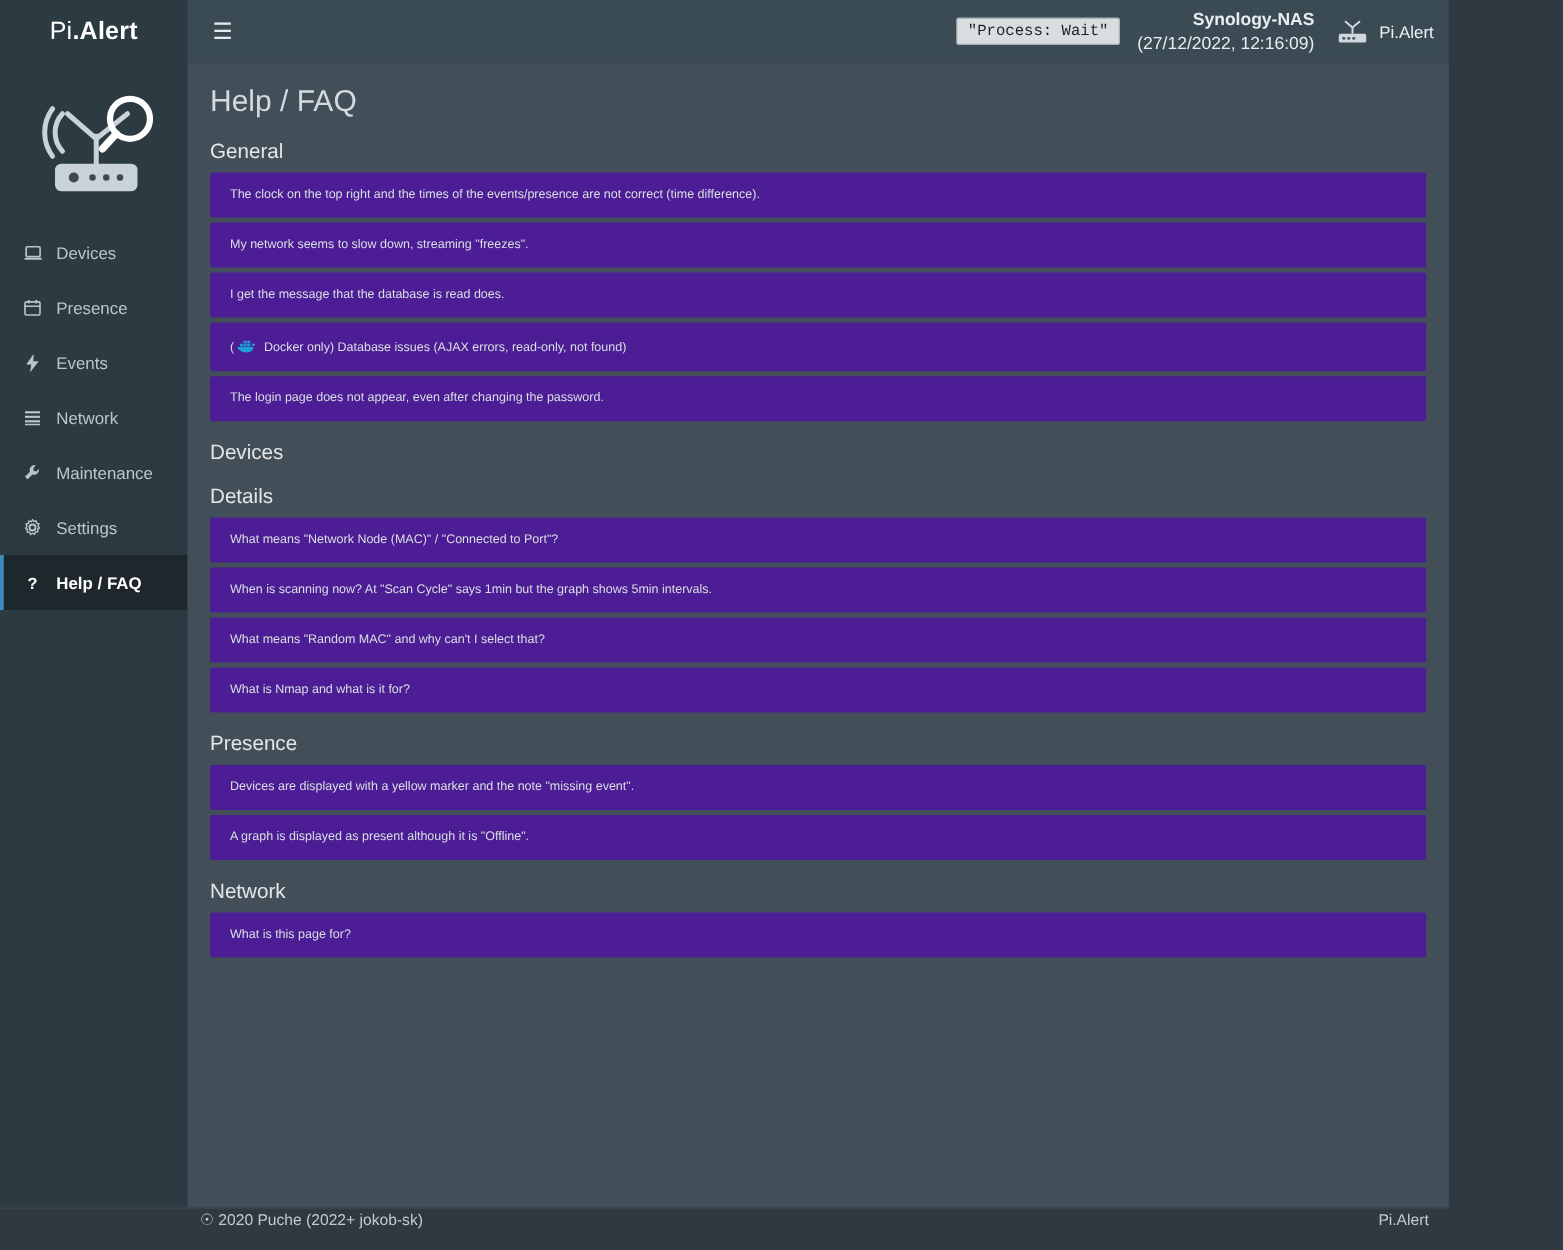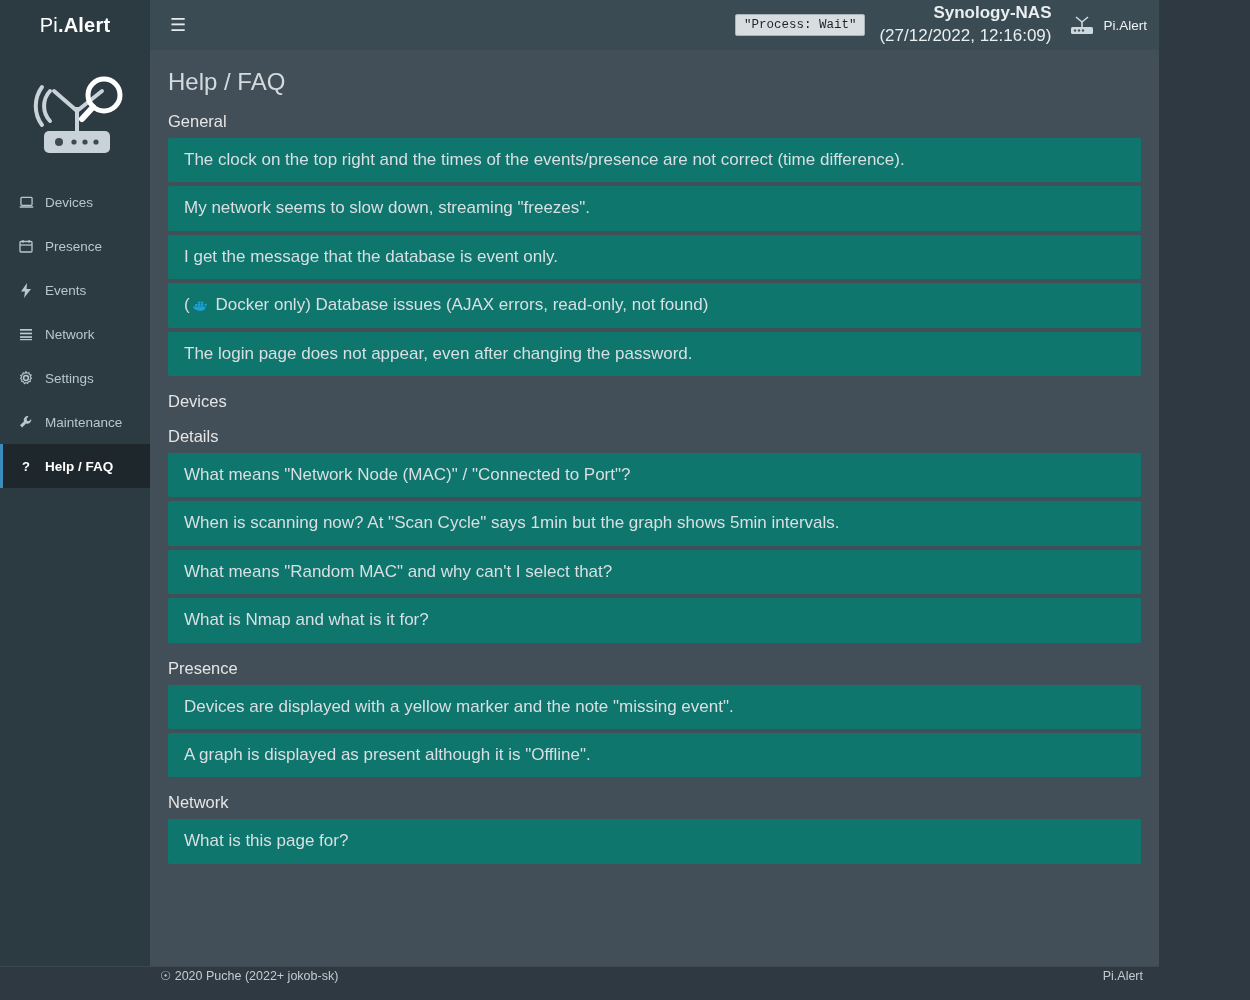--- a/index.html
+++ b/index.html
@@ -38,21 +38,21 @@
   .topnav-right { margin-left: auto; display: flex; align-items: center; gap: 14px; }
   .proc-badge {
     background: #d8dde0; color: #1c2428;
     font-family: "Liberation Mono", monospace;
     font-size: 12.5px;
     padding: 3px 8px;
     border: 1px solid #a9b2b7;
     border-radius: 2px;
     white-space: nowrap;
   }
-  .hostblock { text-align: right; font-size: 17px; line-height: 1.35; color: #e9eef0; }
+  .hostblock { text-align: right; font-size: 14px; line-height: 1.35; color: #e9eef0; }
   .hostblock .host { font-weight: 700; }
   .hostblock .date { font-weight: 400; }
   .user-area { display: flex; align-items: center; gap: 8px; padding-left: 4px; }
   .user-name { font-size: 13.5px; color: #eef2f4; }
   .user-ico svg { display: block; }
 
   
   .body { flex: 1 1 auto; display: flex; min-height: 0; }
   .sidebar {
     width: 150px; flex: 0 0 150px;
@@ -97,23 +97,23 @@
     font-weight: 400;
     margin: 4px 0 14px 0;
   }
   .section-title {
     color: #e5e5e5;
     font-size: 16.5px;
     font-weight: 400;
     margin: 16px 0 7px 0;
   }
   .faq-item {
-    background: #0f766e;
+    background: #4c1d95;
     color: #d9dfe3;
-    font-size: 17px;
+    font-size: 10px;
     padding: 12px 16px;
     margin-bottom: 4px;
     border-radius: 2px;
     cursor: pointer;
     line-height: 1.2;
   }
   .docker-chip {
     display: inline-block;
     width: 17px; height: 13px;
     vertical-align: -2px;
@@ -230,52 +230,52 @@
                 <rect x="1" y="4.6" width="12" height="1.7" fill="currentColor"></rect>
                 <rect x="1" y="8.2" width="12" height="1.7" fill="currentColor"></rect>
                 <rect x="1" y="11" width="12" height="1.2" fill="currentColor"></rect>
               </svg>
           </span>
           <span>Network</span>
         </div>
         <div class="menu-item">
           <span class="mi-icon">
             <svg width="14" height="14" viewBox="0 0 14 14">
+                <path d="M9.5 1.2a4 4 0 0 0-4.6 5.2L1 10.3l2.1 2.1 3.9-3.9a4 4 0 0 0 5.2-4.6L10 6.2 8 5.8 7.6 3.8z" fill="currentColor"></path>
+              </svg>
+          </span>
+          <span>Maintenance</span>
+        </div>
+        <div class="menu-item">
+          <span class="mi-icon">
+            <svg width="14" height="14" viewBox="0 0 14 14">
                 <circle cx="7" cy="7" r="2.4" fill="none" stroke="currentColor" stroke-width="1.5"></circle>
                 <path d="M7 0.6l1 1.6 1.9-.5.4 1.9 1.9.5-.9 1.7 1.2 1.5-1.5 1.2.3 1.9-1.9.2-.8 1.8L7 11.6l-1.6 1-.8-1.8-1.9-.2.3-1.9L1.5 7.5l1.2-1.5-.9-1.7 1.9-.5.4-1.9 1.9.5z" fill="none" stroke="currentColor" stroke-width="1.1"></path>
               </svg>
           </span>
           <span>Settings</span>
-        </div>
-        <div class="menu-item">
-          <span class="mi-icon">
-            <svg width="14" height="14" viewBox="0 0 14 14">
-                <path d="M9.5 1.2a4 4 0 0 0-4.6 5.2L1 10.3l2.1 2.1 3.9-3.9a4 4 0 0 0 5.2-4.6L10 6.2 8 5.8 7.6 3.8z" fill="currentColor"></path>
-              </svg>
-          </span>
-          <span>Maintenance</span>
         </div>
         <div class="menu-item active">
           <span class="mi-icon">
             <svg width="12" height="14" viewBox="0 0 12 14">
                 <text x="6" y="12" text-anchor="middle" font-family="Liberation Sans, sans-serif" font-size="13" font-weight="700" fill="currentColor">?</text>
               </svg>
           </span>
           <span>Help / FAQ</span>
         </div>
       </div>
     </div>
 
     <div class="content">
       <h1 class="page-title">Help / FAQ</h1>
 
       <div class="section-title">General</div>
       <div class="faq-item">The clock on the top right and the times of the events/presence are not correct (time difference).</div>
       <div class="faq-item">My network seems to slow down, streaming "freezes".</div>
-      <div class="faq-item">I get the message that the database is event only.</div>
+      <div class="faq-item">I get the message that the database is read does.</div>
       <div class="faq-item">
         <span>(</span><span class="docker-chip"><svg width="17" height="13" viewBox="0 0 17 13">
               <rect x="3" y="5" width="2.4" height="2.2" fill="#1d9fd8"></rect>
               <rect x="5.9" y="5" width="2.4" height="2.2" fill="#1d9fd8"></rect>
               <rect x="8.8" y="5" width="2.4" height="2.2" fill="#1d9fd8"></rect>
               <rect x="5.9" y="2.6" width="2.4" height="2.1" fill="#1d9fd8"></rect>
               <rect x="8.8" y="2.6" width="2.4" height="2.1" fill="#1d9fd8"></rect>
               <path d="M0.6 7.6h13.1c0 2.6-2 4.3-5.2 4.3-3.6 0-6.5-1.3-7.9-4.3z" fill="#1d9fd8"></path>
               <path d="M12.2 5.2c1.1-.7 2.3-.4 2.9.1-.3 1.1-1.2 1.6-2.3 1.5z" fill="#1d9fd8"></path>
             </svg></span><span> Docker only) Database issues (AJAX errors, read-only, not found)</span>

